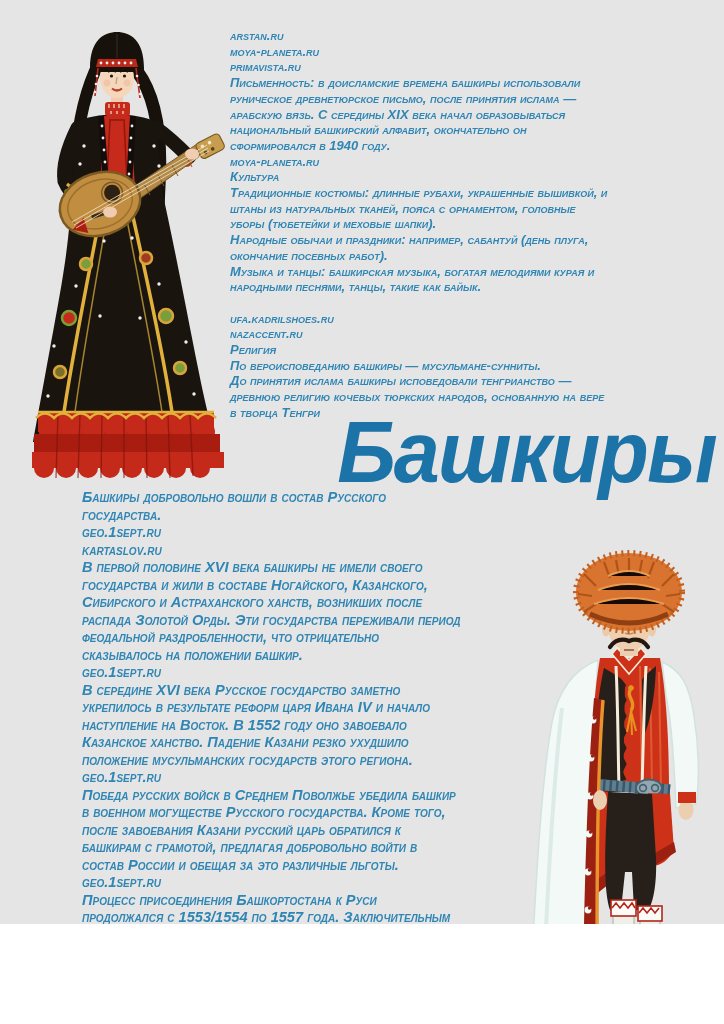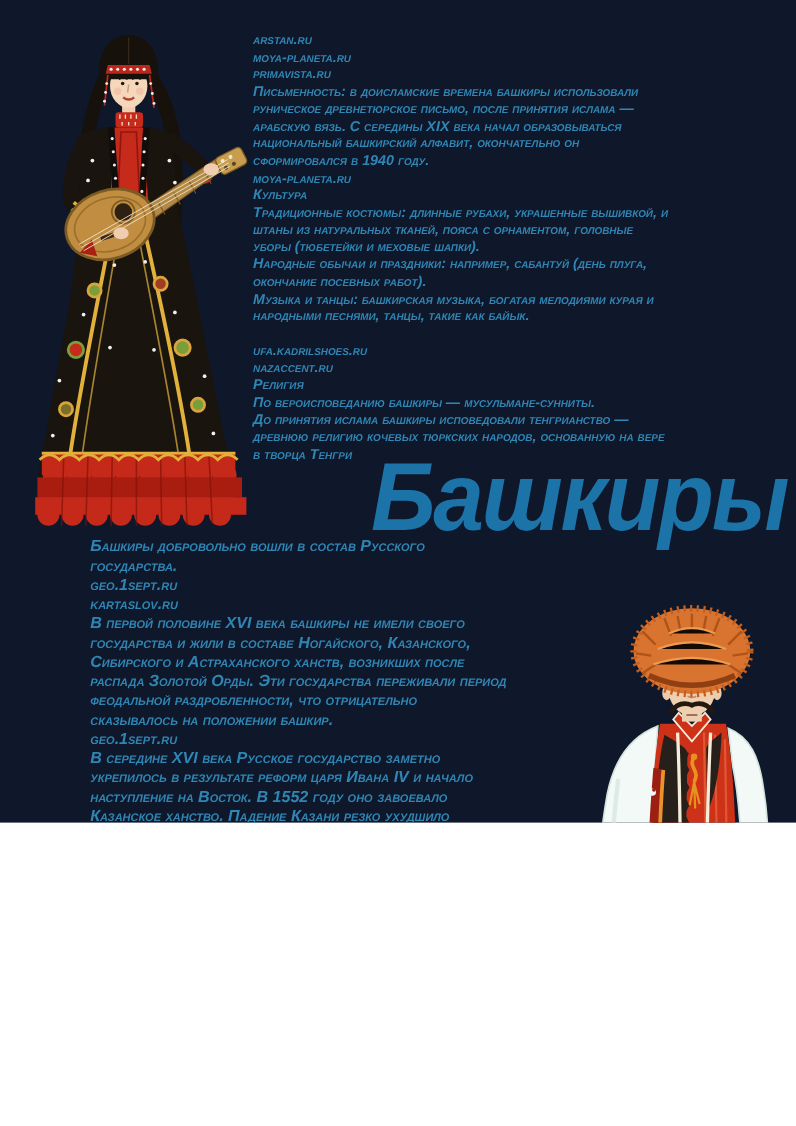--- a/index.html
+++ b/index.html
@@ -1,17 +1,17 @@
 <!DOCTYPE html>
 <html><head>
 <meta charset="utf-8">
 <style>
   html,body{margin:0;padding:0;background:#ffffff;}
   .page{
-    position:relative;width:724px;height:748px;background:#0f172a;
+    position:relative;width:724px;height:924px;background:#e5e5e5;
     overflow:hidden;font-family:"Liberation Sans",sans-serif;
   }
   .txt{
     position:absolute;color:#2f86b5;font-style:italic;font-variant:small-caps;
     font-weight:600;white-space:pre-line;
   }
   .txt-top{left:230px;top:28px;width:482px;font-size:13px;line-height:15.7px;}
   .txt-bottom{left:45px;top:489px;width:480px;font-size:14.6px;line-height:17.5px;margin-left:37px;}
   .big-title{
     position:absolute;top:412px;right:8px;color:#1c73a7;

